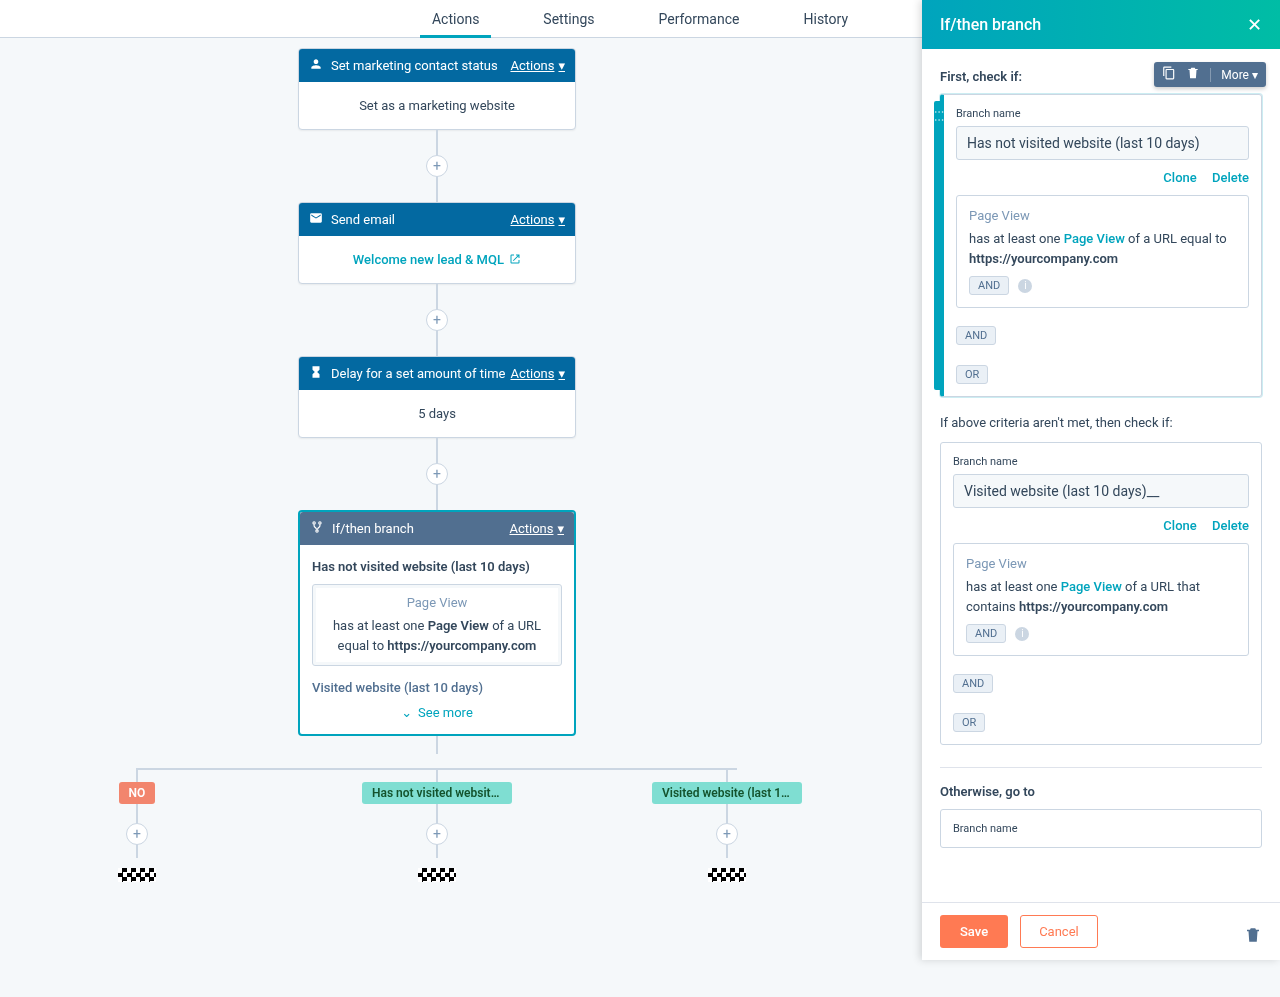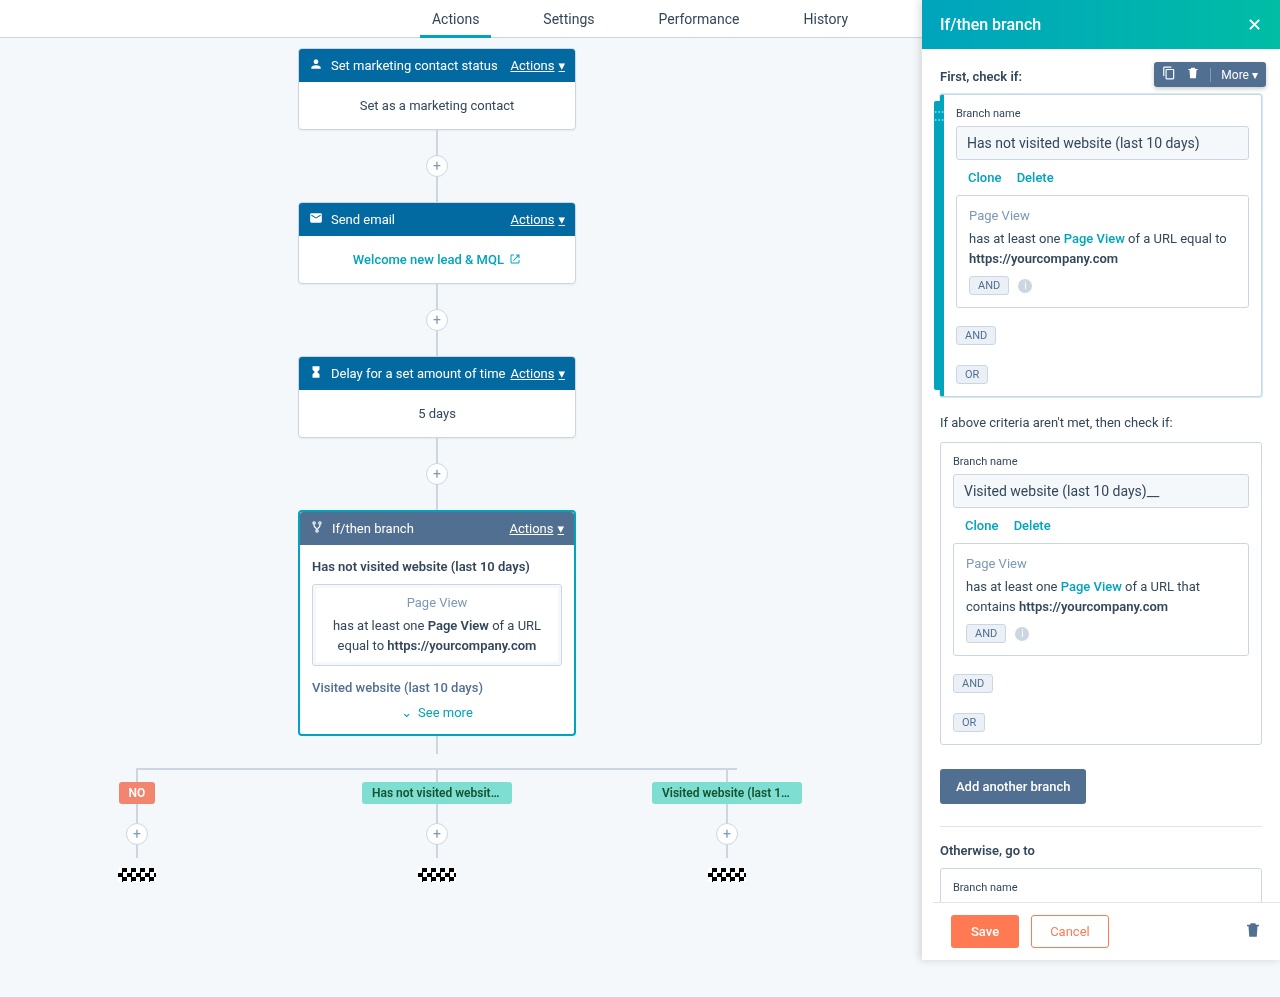--- a/index.html
+++ b/index.html
@@ -68,38 +68,38 @@
 .tool-strip .more { display: flex; align-items: center; gap: 3px; cursor: pointer; }
 
 .branch-card { border: 1px solid #cbd6e2; border-radius: 3px; margin-bottom: 18px; position: relative; }
 .branch-card.active { border-left: 4px solid #00a4bd; box-shadow: 0 0 0 1px #00a4bd33; }
 .bc-drag { position: absolute; left: -10px; top: 6px; bottom: 6px; width: 8px; background: #00a4bd; border-radius: 2px; display: none; }
 .branch-card.active .bc-drag { display: block; }
 .branch-card.active .bc-drag::before { content: "⋮⋮"; color: #fff; font-size: 10px; position: absolute; left: 0; top: 6px; writing-mode: vertical-rl; letter-spacing: -2px; }
 .bc-inner { padding: 12px; }
 .bc-label { font-size: 11px; margin-bottom: 6px; color: #33475b; }
 .bc-input { width: 100%; border: 1px solid #cbd6e2; background: #f5f8fa; border-radius: 3px; padding: 8px 10px; font-size: 14px; color: #33475b; }
-.bc-actions { text-align: left; margin: 10px 0; font-size: 13px; }
+.bc-actions { text-align: right; margin: 10px 0; font-size: 13px; }
 .bc-actions span { color: #00a4bd; margin-left: 12px; cursor: pointer; font-weight: 500; }
 
 .filter-box { border: 1px solid #cbd6e2; border-radius: 3px; padding: 12px; margin-bottom: 10px; }
 .filter-box .ftitle { color: #7c98b6; margin-bottom: 6px; }
 .filter-box .ftext { font-size: 13px; line-height: 1.5; }
 .filter-box .ftext .link { color: #00a4bd; font-weight: 500; }
 .filter-box .ftext b { font-weight: 600; }
 .chip { display: inline-block; border: 1px solid #cbd6e2; background: #eaf0f6; color: #516f90; font-size: 11px; padding: 2px 8px; border-radius: 3px; margin-top: 8px; cursor: pointer; }
 .info-dot { display: inline-block; width: 14px; height: 14px; border-radius: 50%; background: #cbd6e2; color: #fff; font-size: 10px; text-align: center; line-height: 14px; margin-left: 6px; vertical-align: middle; }
 
 .divider-label { font-size: 13px; font-weight: 400; margin: 4px 0 12px; }
 
 .add-branch-btn { background: #516f90; color: #fff; border: none; border-radius: 3px; padding: 10px 16px; font-size: 13px; font-weight: 500; cursor: pointer; margin-top: 6px; }
 
 .sp-hr { border: none; border-top: 1px solid #dfe3eb; margin: 22px 0 16px; }
 
-.sp-footer { position: absolute; bottom: 0; left: 11px; right: 0; background: #fff; border-top: 1px solid #dfe3eb; padding: 12px 18px; display: flex; align-items: center; gap: 12px; }
+.sp-footer { position: absolute; bottom: 0; left: 0; right: 0; background: #fff; border-top: 1px solid #dfe3eb; padding: 12px 18px; display: flex; align-items: flex-end; gap: 12px; }
 .btn-save { background: #ff7a53; color: #fff; border: none; border-radius: 3px; padding: 9px 20px; font-size: 13px; font-weight: 500; cursor: pointer; }
 .btn-cancel { background: #fff; color: #ff7a53; border: 1px solid #ff7a53; border-radius: 3px; padding: 8px 18px; font-size: 13px; font-weight: 400; cursor: pointer; }
 .trash-footer { margin-left: auto; color: #516f90; cursor: pointer; font-size: 16px; }
 
 svg.icon { width: 14px; height: 14px; fill: currentColor; }
 </style>
 </head>
 <body>
 
 <div class="app">
@@ -120,21 +120,21 @@
             <span><svg class="icon" viewBox="0 0 24 24">
                   <path d="M12 12c2.2 0 4-1.8 4-4s-1.8-4-4-4-4 1.8-4 4 1.8 4 4 4zm0 2c-2.7 0-8 1.3-8 4v2h16v-2c0-2.7-5.3-4-8-4z"></path>
                 </svg></span>
             <span>Set marketing contact status</span>
           </span>
           <span class="actions-link">
             <span>Actions</span>
             <span>▾</span>
           </span>
         </div>
-        <div class="node-body">Set as a marketing contact</div>
+        <div class="node-body">Set as a marketing website</div>
       </div>
       <div class="connector"></div>
       <div class="add-circle">+</div>
       <div class="connector"></div>
 
       <div class="node">
         <div class="node-header">
           <span class="left">
             <span><svg class="icon" viewBox="0 0 24 24">
                   <path d="M20 4H4a2 2 0 0 0-2 2v12a2 2 0 0 0 2 2h16a2 2 0 0 0 2-2V6a2 2 0 0 0-2-2zm0 4-8 5-8-5V6l8 5 8-5v2z"></path>
@@ -305,21 +305,20 @@
             <span class="chip">AND</span>
             <span class="info-dot">i</span>
           </div>
           <span class="chip">AND</span>
         </div>
         <div style="padding:0 12px 12px;">
           <span class="chip">OR</span>
         </div>
       </div>
 
-      <button class="add-branch-btn">Add another branch</button>
 
       <hr class="sp-hr">
 
       <div class="sect-label">Otherwise, go to</div>
       <div class="branch-card" style="margin-bottom:0;">
         <div class="bc-inner" style="padding-bottom:6px;">
           <div class="bc-label">Branch name</div>
         </div>
       </div>
     </div>

